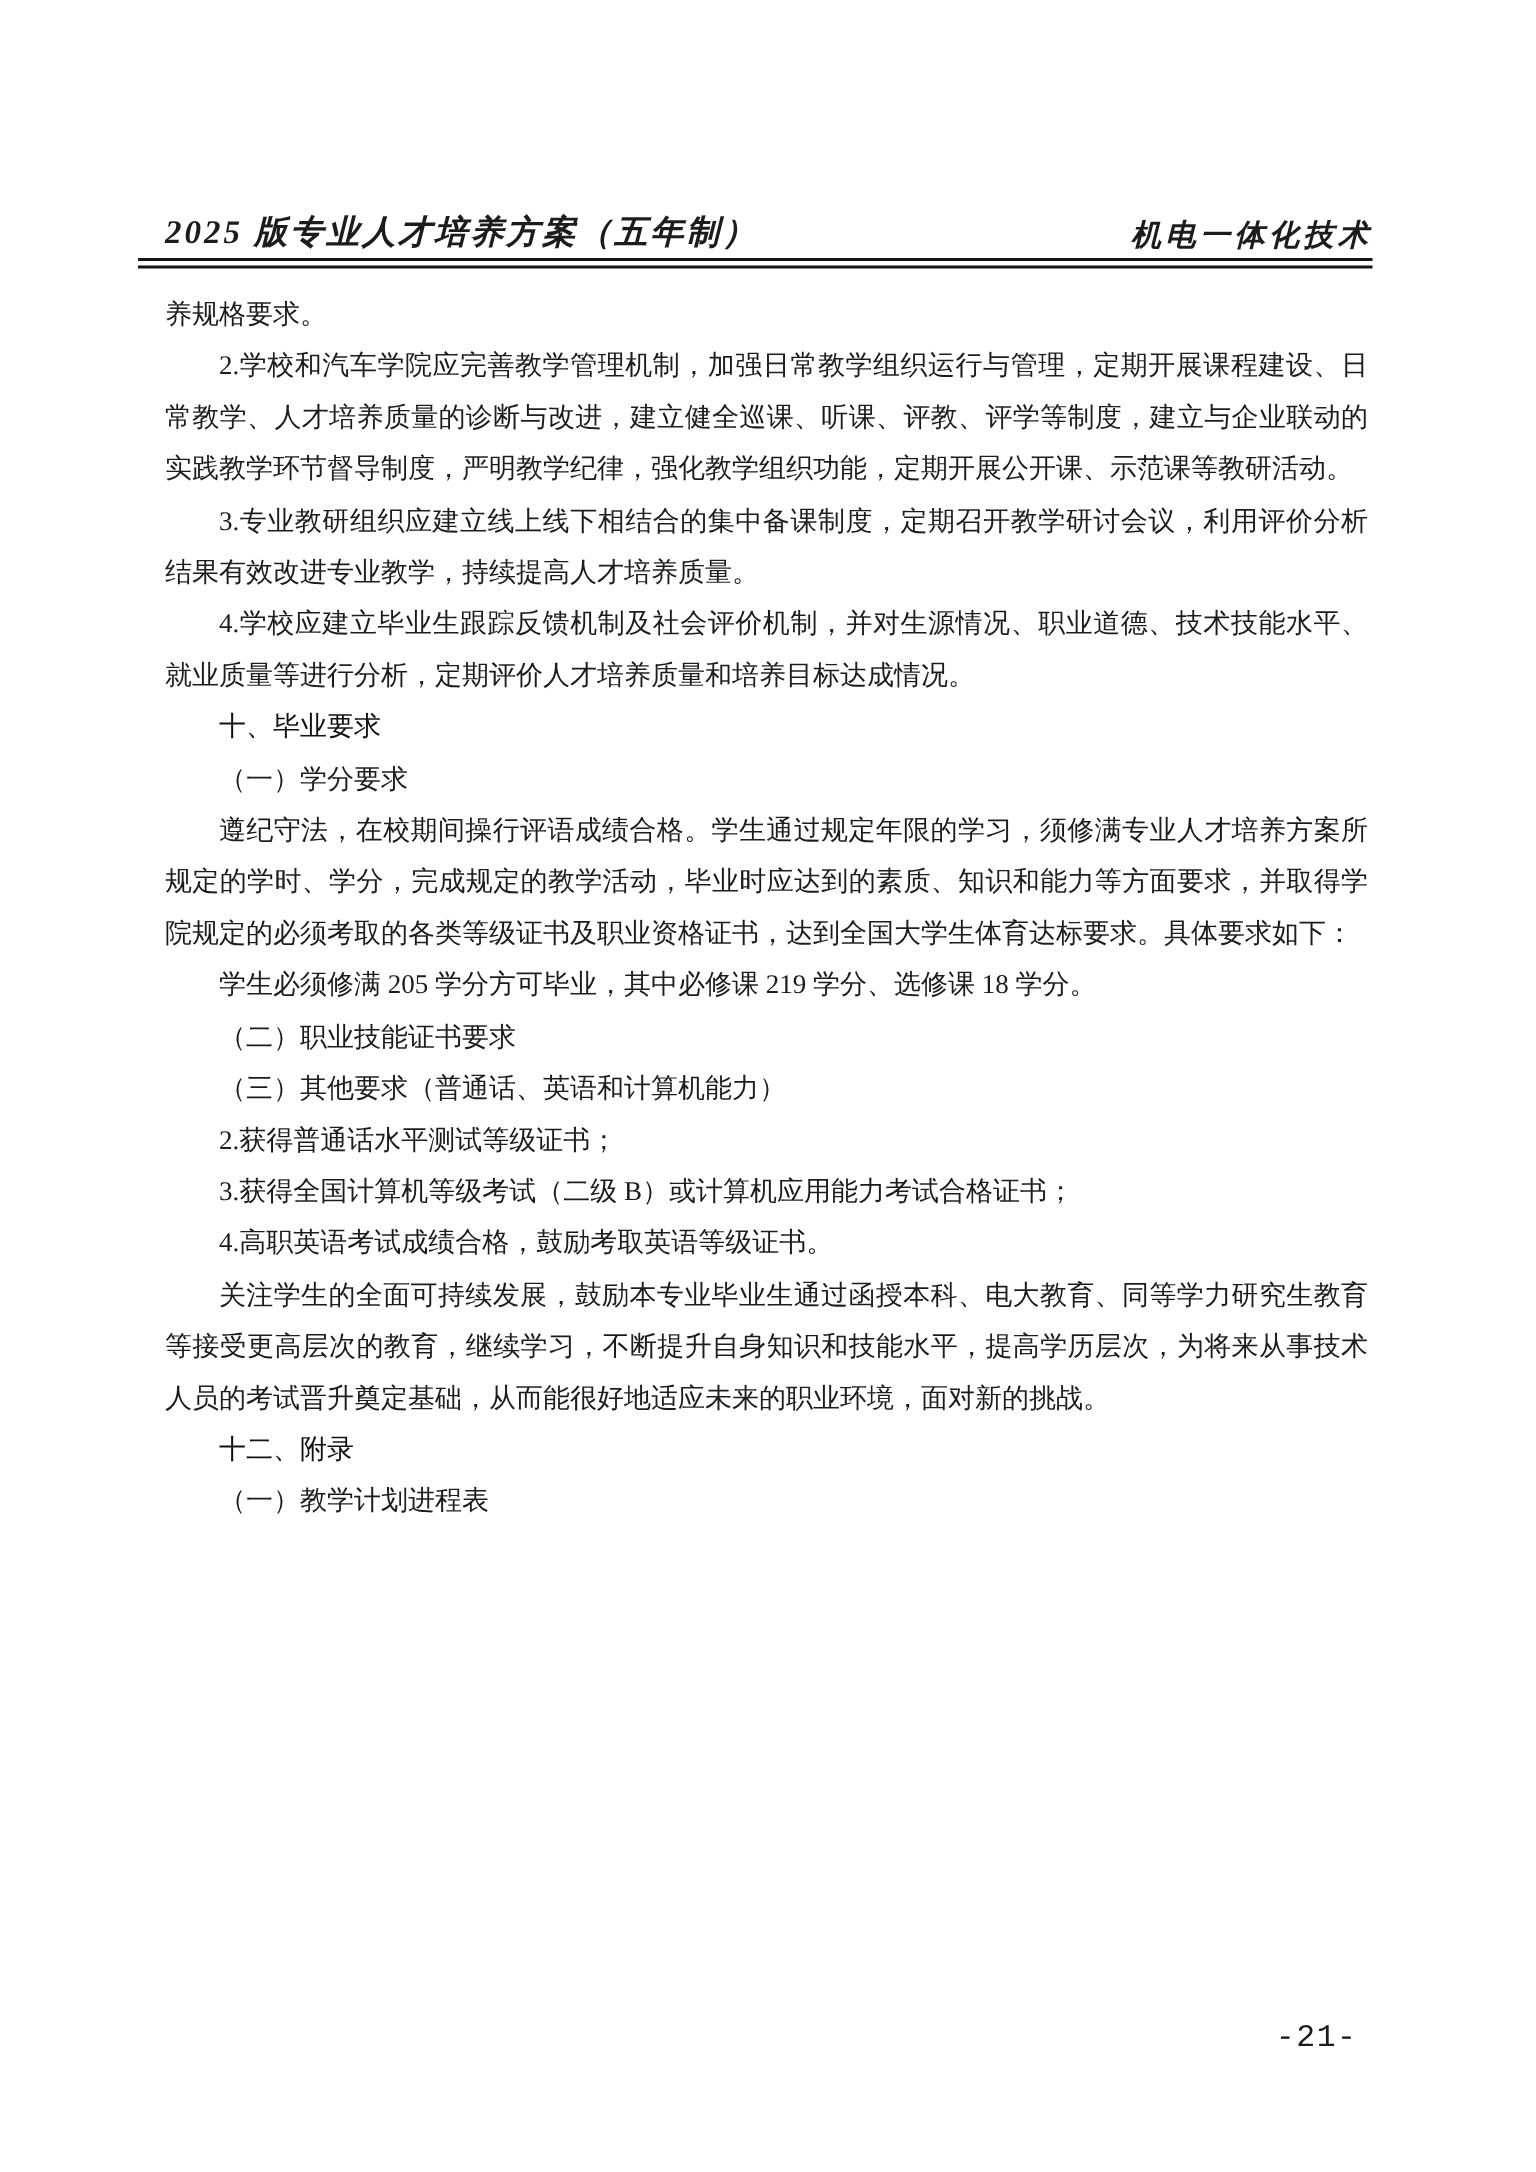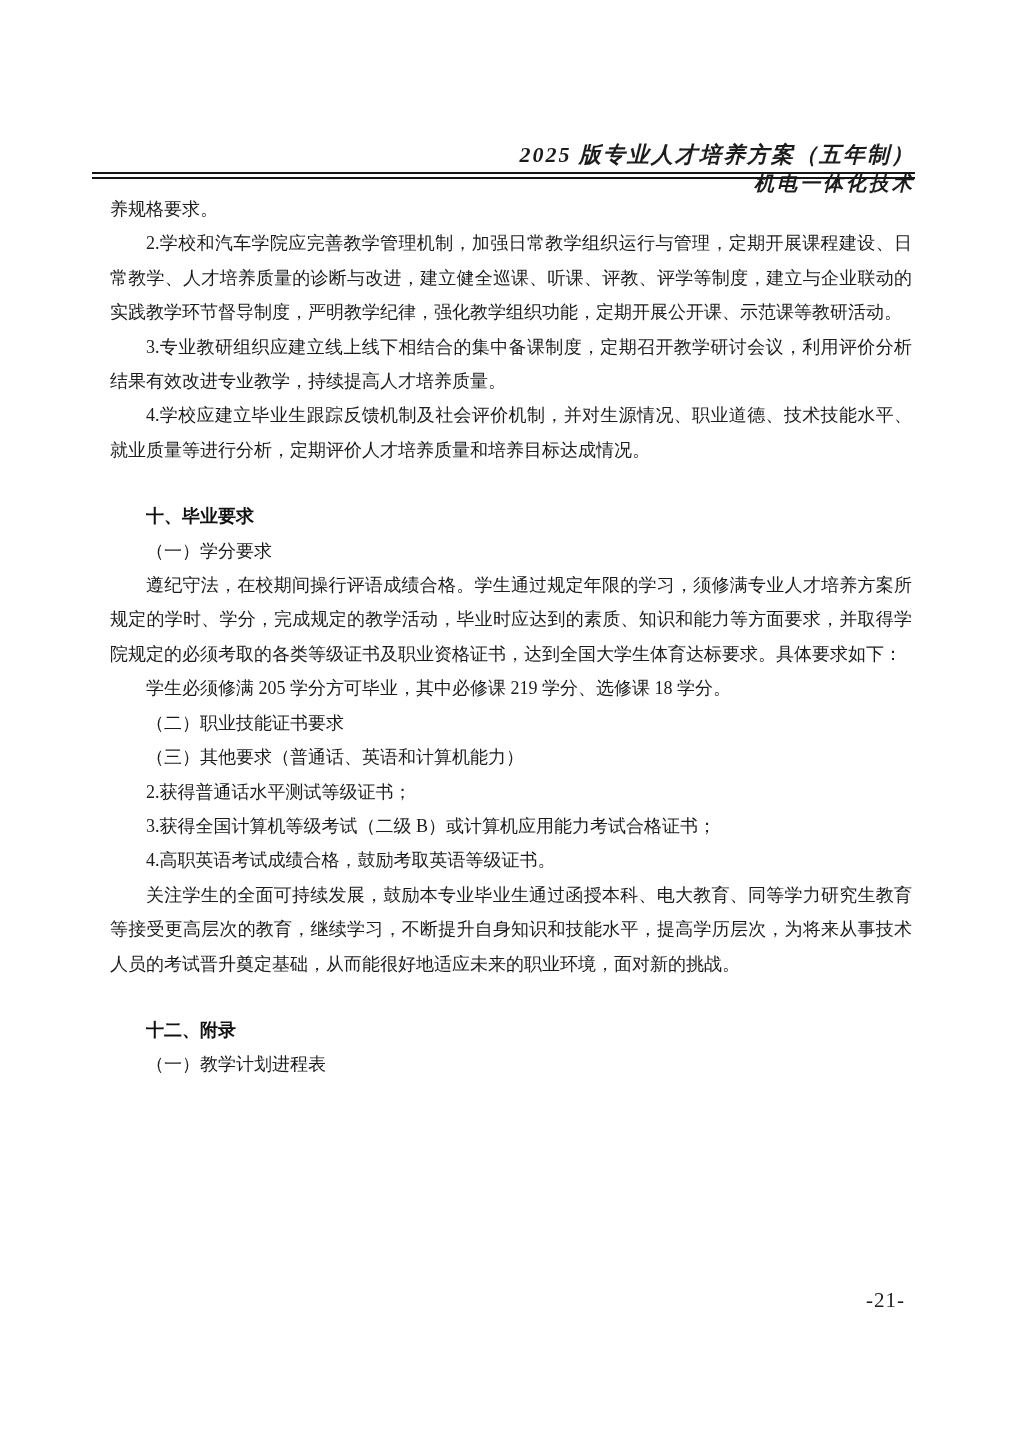--- a/index.html
+++ b/index.html
@@ -16,21 +16,20 @@
     position: absolute;
     left: 92px;
     width: 823px;
     top: 140px;
     display: flex;
     justify-content: space-between;
     align-items: flex-end;
     font-style: italic;
     font-weight: bold;
     white-space: nowrap;
-    flex-direction: column;
   }
   .header-left {
     font-size: 22px;
     letter-spacing: 2px;
     padding-left: 18px;
   }
   .header-right {
     font-size: 20px;
     letter-spacing: 3px;
   }
@@ -55,32 +54,32 @@
   .para {
     margin: 0;
     text-indent: 2em;
   }
   .para.body-continuation {
     text-indent: 0;
     margin-top: 14px;
   }
   .para.heading {
     font-family: "Liberation Sans", "DejaVu Sans", sans-serif;
-    font-weight: bold;
+    font-weight: normal;
     text-align: left;
     color: #111111;
-    margin-top: 32px;
   }
   .page-number {
     position: absolute;
-    top: 1288px;
+    top: 1348px;
     right: 119px;
     font-size: 21px;
     letter-spacing: 1px;
     color: #1c1c1c;
+    font-family: Liberation Mono, monospace;
   }
 </style>
 </head>
 <body>
 
 <div class="page">
 
   <div class="header">
     <span class="header-left">2025 版专业人才培养方案（五年制）</span>
     <span class="header-right">机电一体化技术</span>

